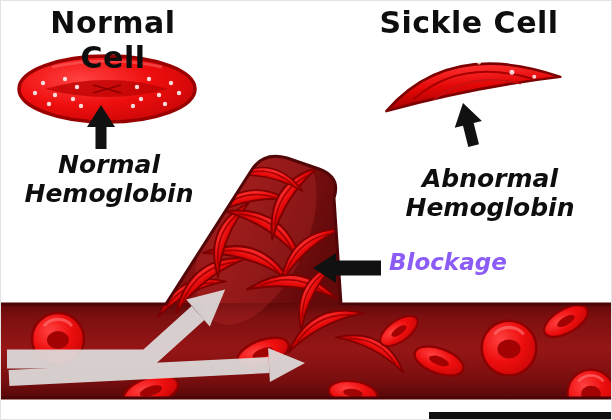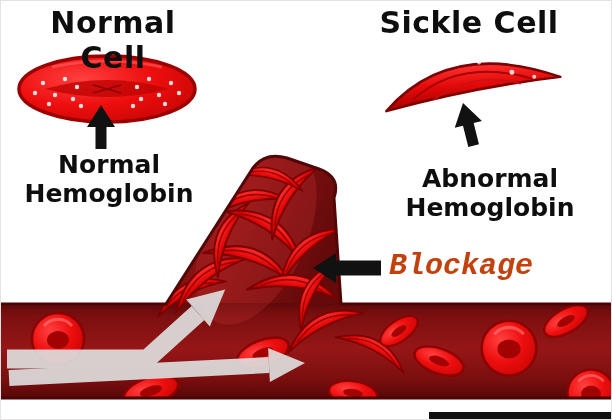--- a/index.html
+++ b/index.html
@@ -9,28 +9,28 @@
     border:1px solid #e3e3e3; box-sizing:border-box;
   }
   #art { position:absolute; left:0; top:0; }
   .title {
     position:absolute; text-align:center; font-weight:800; font-size:30px;
     color:#0e0e0e; letter-spacing:0.5px; white-space:pre-line;
   }
   #title-left  { left:12px;  top:4px; width:200px; }
   #title-right { left:360px; top:4px; width:216px; }
   .caption {
-    position:absolute; text-align:center; font-weight:700;
+    position:absolute; text-align:center; font-style:italic; font-weight:700;
     font-size:25px; line-height:1.15; color:#0e0e0e; white-space:pre-line;
   }
   #caption-left  { left:8px;   top:150px; width:200px; }
   #caption-right { left:383px; top:164px; width:212px; }
   #blockage-label {
     position:absolute; left:388px; top:248px; font-style:italic; font-weight:700;
-    font-size:30px; color:#c2410c; white-space:nowrap;font-family:Liberation Mono, monospace;
+    font-size:23px; color:#8b5cf6; white-space:nowrap;
   }
   #black-bar {
     position:absolute; left:428px; top:411px; width:184px; height:9px; background:#101010;
   }
 </style>
 </head>
 <body>
 
 <div id="stage">
 

